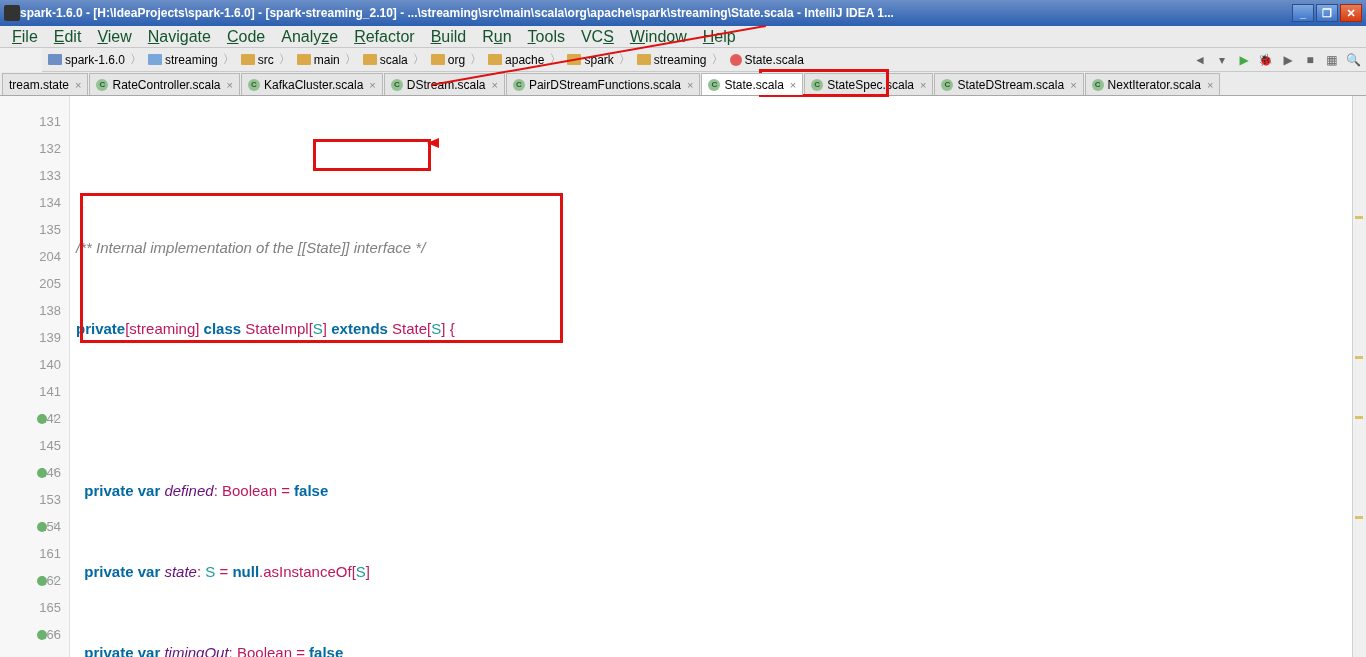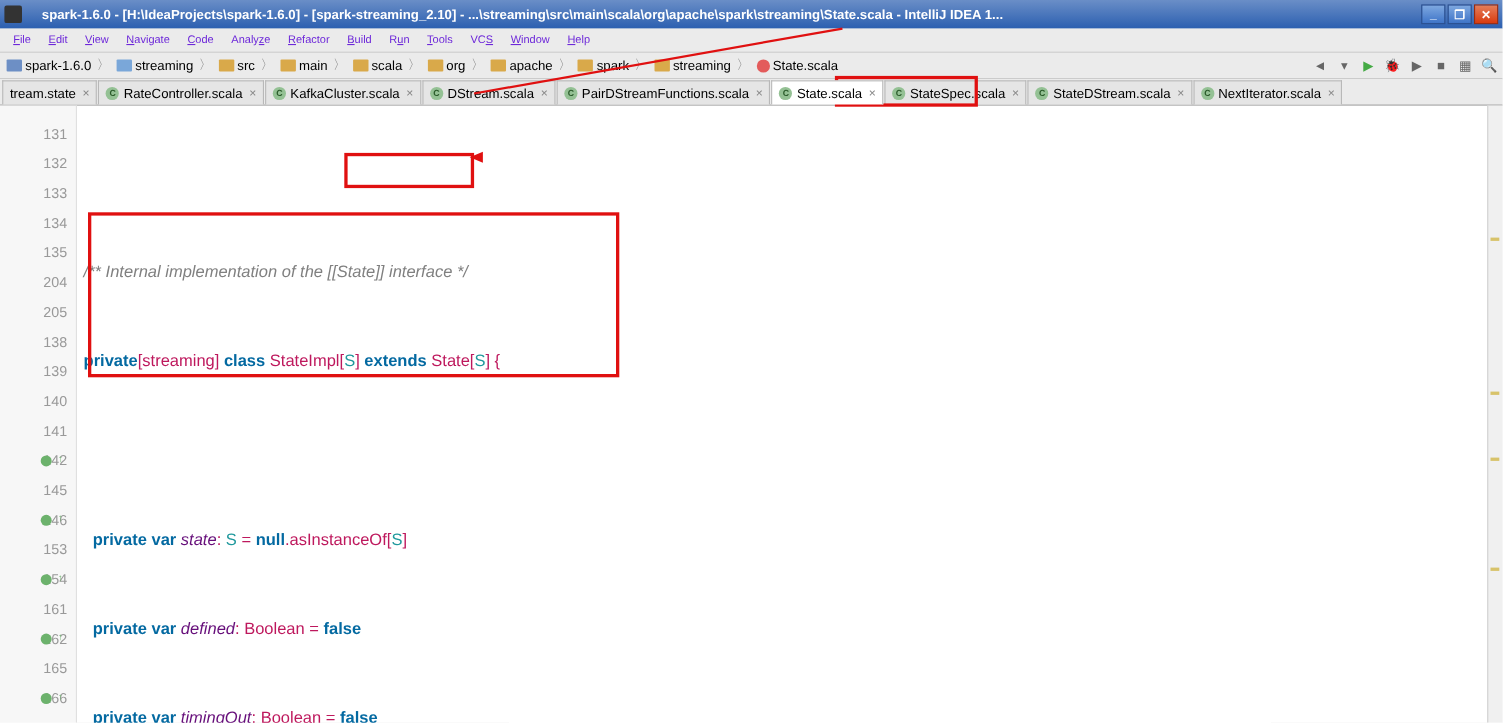--- a/index.html
+++ b/index.html
@@ -1,33 +1,33 @@
 <!DOCTYPE html>
 <html><head>
 <meta charset="utf-8">
 <style>
 * { margin: 0; padding: 0; box-sizing: border-box; font-family: "Microsoft YaHei", Tahoma, sans-serif; }
 body { width: 1366px; height: 657px; overflow: hidden; background: #f0f0f0; font-size: 12px; }
 
 
 .titlebar { height: 26px; background: linear-gradient(#6a8ec7,#2b5fb0); color: #fff; display: flex; align-items: center; padding: 0 4px; justify-content: space-between; }
-.titlebar-left { display: flex; align-items: center; gap: 18px; }
+.titlebar-left { display: flex; align-items: center; gap: 0; }
 .titlebar-icon { width: 16px; height: 16px; background: #333; display: inline-block; border-radius: 2px; }
 .titlebar-text { font-size: 12px; font-weight: bold; white-space: nowrap; }
 .win-controls { display: flex; gap: 2px; }
 .win-btn { width: 22px; height: 18px; background: linear-gradient(#7ea8e0,#3e74c8); border: 1px solid #2a4f8f; display: flex; align-items: center; justify-content: center; color: #fff; font-weight: bold; font-size: 11px; }
 .win-btn.close { background: linear-gradient(#e57e5a,#d83b0f); border-color: #a02a0a; }
 
 
 .menubar { height: 22px; background: #ebebeb; display: flex; align-items: center; padding: 0 4px; border-bottom: 1px solid #c8c8c8; }
-.menu-item { padding: 2px 8px; font-size: 10px; color: #6d28d9; }
+.menu-item { padding: 2px 8px; font-size: 16px; color: #14532d; }
 .menu-item .u { text-decoration: underline; }
 
 
-.navbar { height: 24px; background: #ebebeb; display: flex; align-items: center; padding: 0 4px; border-bottom: 1px solid #c8c8c8; position: relative; }
+.navbar { height: 24px; background: #ebebeb; display: flex; align-items: center; padding: 0 4px; border-bottom: 1px solid #c8c8c8; position: relative; margin-left: 42px; }
 .crumb { display: flex; align-items: center; gap: 3px; padding: 0 2px; font-size: 12px; color: #000; font-family: Consolas, monospace; }
 .crumb .sep { color: #888; margin: 0 2px; }
 .folder-icon { width: 14px; height: 11px; background: #d9a94a; display: inline-block; border-radius: 1px; position: relative; }
 .folder-icon.proj { background: #6d8fc5; }
 .folder-icon.mod { background: #7aa7d9; }
 .scala-icon { width: 12px; height: 12px; background: #e35b5b; border-radius: 50%; display: inline-block; }
 .nav-right { margin-left: auto; display: flex; align-items: center; gap: 6px; }
 .nav-icon { width: 16px; height: 16px; display: inline-flex; align-items: center; justify-content: center; color: #666; }
 
 
@@ -274,22 +274,22 @@
     <div class="gline">
         <span>173</span>
       </div>
   </div>
 
   <div class="code">
     <div class="cline"></div>
     <div class="cline"><span class="comment">/** Internal implementation of the [[State]] interface */</span></div>
     <div class="cline"><span class="kw">private</span><span class="norm">[streaming]</span> <span class="kw">class</span> <span class="norm">StateImpl</span><span class="norm">[</span><span class="type">S</span><span class="norm">]</span> <span class="kw">extends</span> <span class="norm">State</span><span class="norm">[</span><span class="type">S</span><span class="norm">]</span><span class="norm"> {</span></div>
     <div class="cline"></div>
+    <div class="cline">  <span class="kw">private var</span> <span class="ident-it">defined</span><span class="norm">: Boolean = </span><span class="kw">false</span></div>
     <div class="cline">  <span class="kw">private var</span> <span class="ident-it">state</span><span class="norm">: </span><span class="type">S</span><span class="norm"> = </span><span class="kw">null</span><span class="norm">.asInstanceOf[</span><span class="type">S</span><span class="norm">]</span></div>
-    <div class="cline">  <span class="kw">private var</span> <span class="ident-it">defined</span><span class="norm">: Boolean = </span><span class="kw">false</span></div>
     <div class="cline">  <span class="kw">private var</span> <span class="ident-it">timingOut</span><span class="norm">: Boolean = </span><span class="kw">false</span></div>
     
     
     
     
     
     
     
     
     

